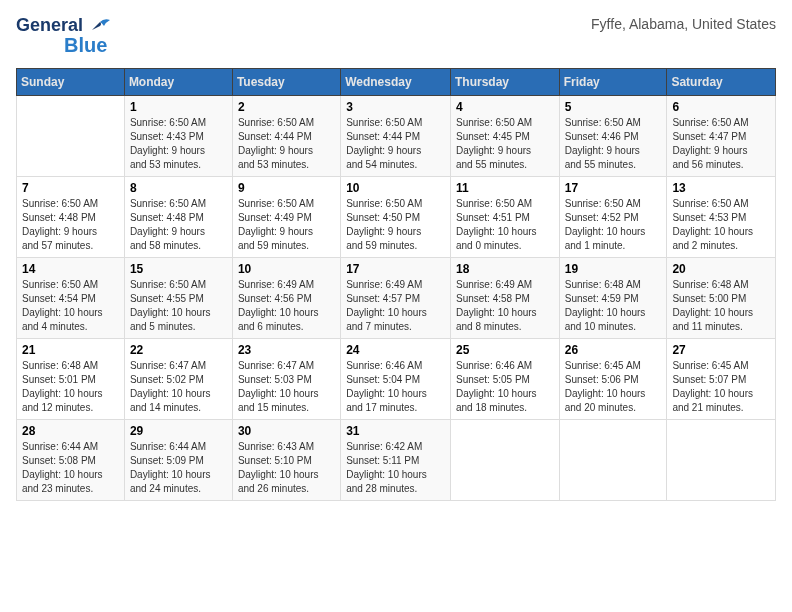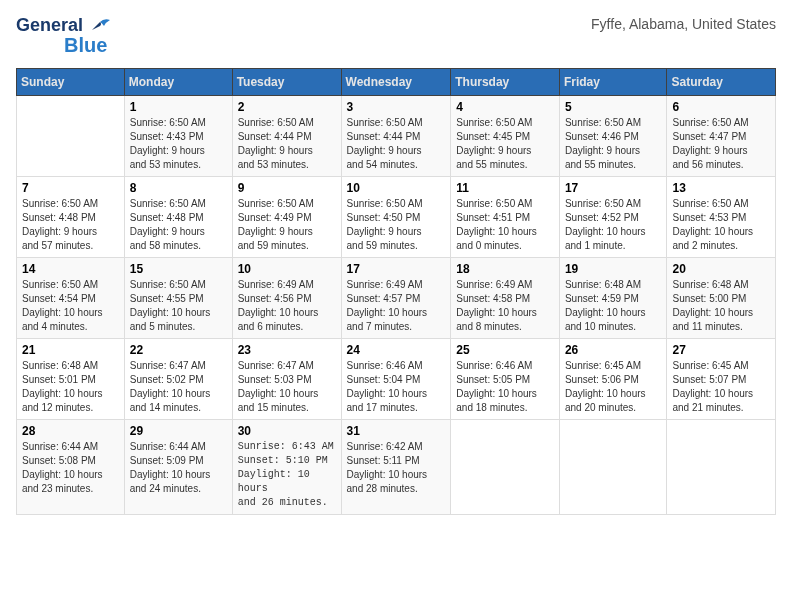--- a/index.html
+++ b/index.html
@@ -324,21 +324,21 @@
         </td>
         <td>
           <span class="day-number">29</span>
           <div class="day-info" style="white-space: pre-line;">Sunrise: 6:44 AM
 Sunset: 5:09 PM
 Daylight: 10 hours
 and 24 minutes.</div>
         </td>
         <td>
           <span class="day-number">30</span>
-          <div class="day-info" style="white-space: pre-line; font-family: Liberation Mono, monospace;">Sunrise: 6:43 AM
+          <div class="day-info" style="white-space: pre-line;">Sunrise: 6:43 AM
 Sunset: 5:10 PM
 Daylight: 10 hours
 and 26 minutes.</div>
         </td>
         <td>
           <span class="day-number">31</span>
           <div class="day-info" style="white-space: pre-line;">Sunrise: 6:42 AM
 Sunset: 5:11 PM
 Daylight: 10 hours
 and 28 minutes.</div>

